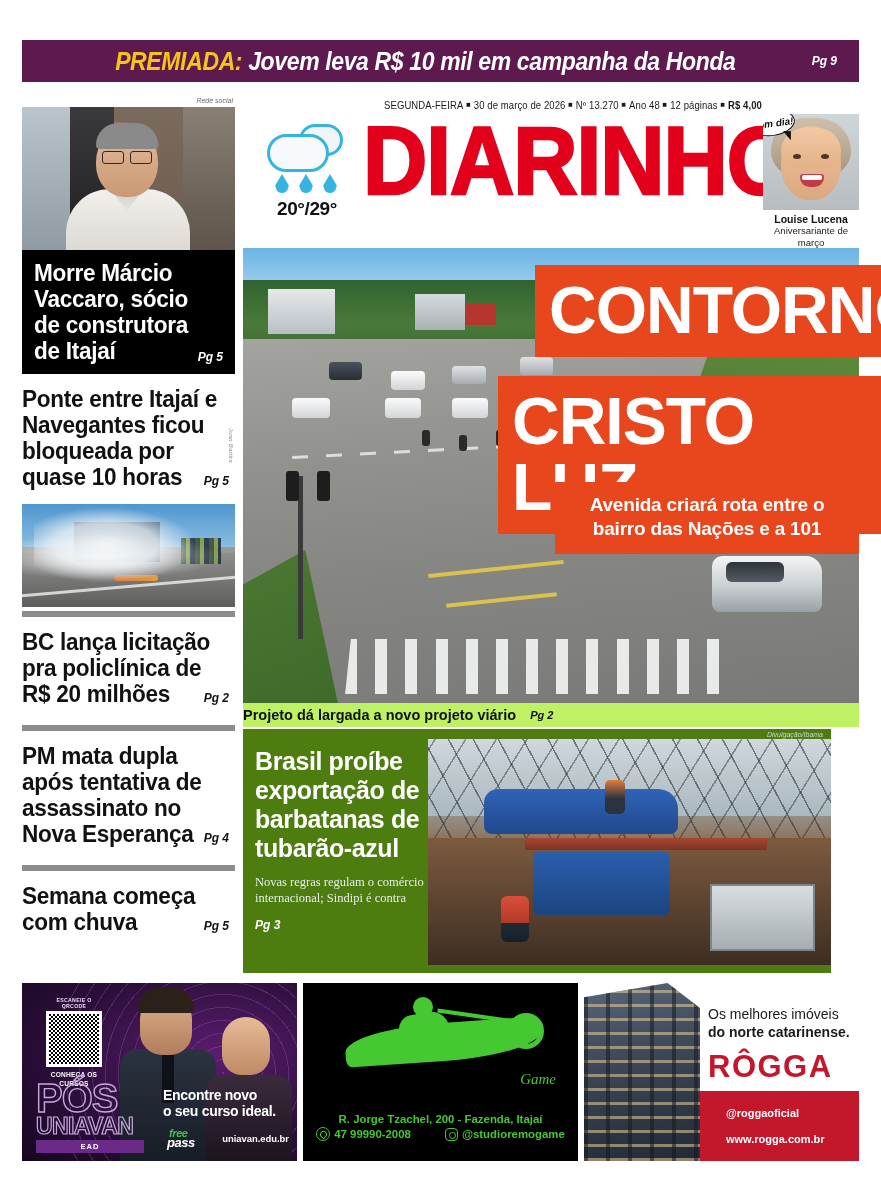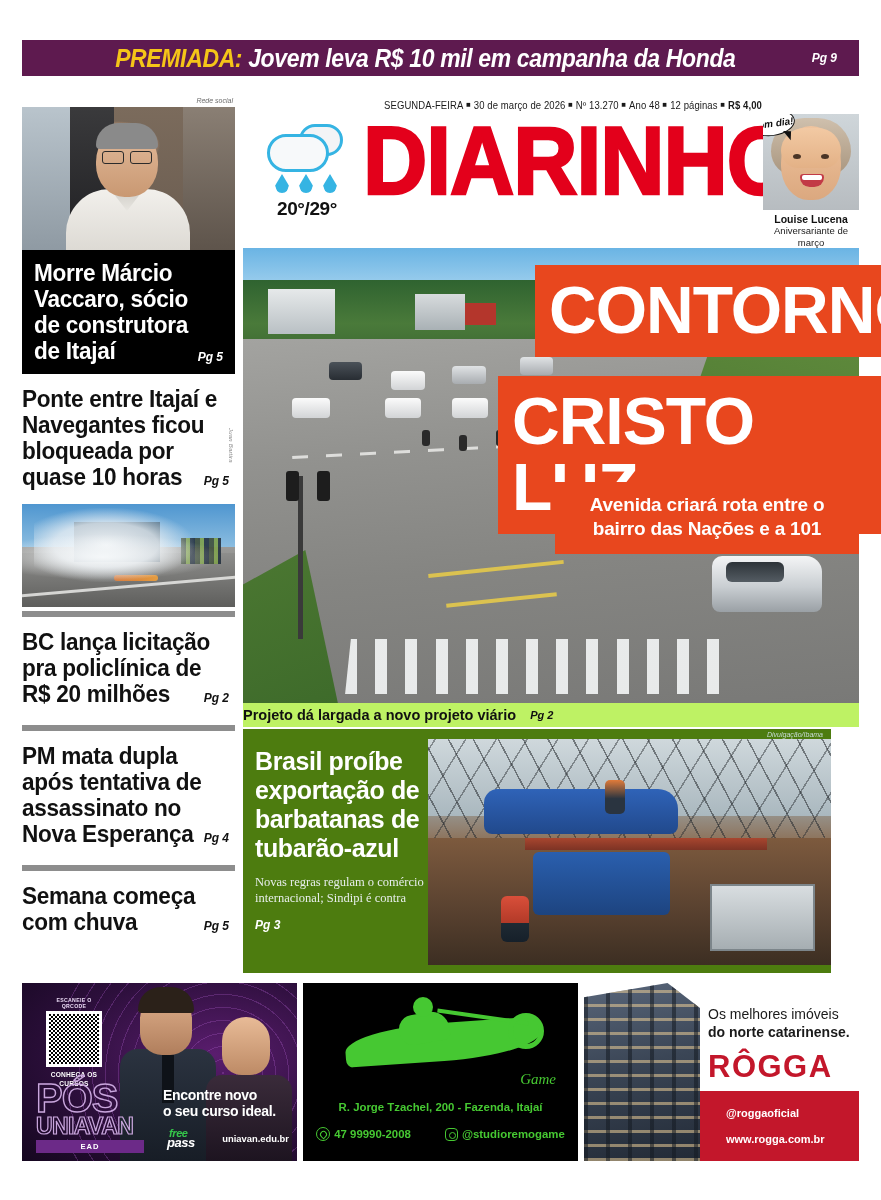--- a/index.html
+++ b/index.html
@@ -6,21 +6,21 @@
   html, body {
     width: 881px; height: 1200px;
     background: #ffffff;
     font-family: "Liberation Sans", sans-serif;
     overflow: hidden;
   }
   .page { position: relative; width: 881px; height: 1200px; background:#fff; }
 
   
   .topbanner {
-    position: absolute; left: 22px; top: 40px; width: 837px; height: 36px;
+    position: absolute; left: 22px; top: 40px; width: 837px; height: 42px;
     background: #5e1a4f;
     display: flex; align-items: center; padding-left: 17px;
   }
   .topbanner .tb-text {
     flex: 1; text-align: center;
     font-family: "Liberation Sans Narrow","Liberation Sans", sans-serif;
     font-size: 25px; font-weight: 700; font-style: italic; color: #ffffff;
     letter-spacing: -0.4px; white-space: nowrap;
     transform: scaleX(0.92);
   }
@@ -360,21 +360,21 @@
     background:#46c832; border-radius:14px 18px 6px 14px; transform: rotate(-10deg); }
   .sr-oar { position:absolute; left:104px; top:22px; width:92px; height:4px;
     background:#46c832; transform: rotate(8deg); }
   .sr-wheel { position:absolute; right:4px; top:20px; width:36px; height:36px;
     border:5px solid #46c832; border-radius:50%; }
   .sr-name { position:absolute; left:16px; top:58px; width:200px;
     font-family:"Liberation Serif", serif; font-style:italic; font-weight:700;
     font-size:34px; color:#46c832; letter-spacing:-0.5px; line-height:36px; }
   .sr-game { position:absolute; right:22px; top:88px; font-family:"Liberation Serif", serif;
     font-style:italic; font-size:15px; color:#46c832; }
-  .sr-addr { position:absolute; left:0; top:118px; width:275px; text-align:center;
+  .sr-addr { position:absolute; left:0; top:130px; width:275px; text-align:center;
     font-size:11.4px; font-weight:700; color:#46c832; }
   .sr-contact { position:absolute; left:0; top:144px; width:275px;
     display:flex; justify-content:center; gap:34px; align-items:center; }
   .sr-item { display:flex; align-items:center; gap:4px;
     font-size:11.4px; font-weight:700; color:#46c832; }
   .ic-wa { width:14px; height:14px; border:1.8px solid #46c832; border-radius:50%;
     position:relative; }
   .ic-wa::after{content:"";position:absolute;left:3px;top:3px;width:5px;height:5px;
     border:1.6px solid #46c832;border-radius:50% 50% 50% 0;transform:rotate(-45deg);}
   .ic-ig { width:13px; height:13px; border:1.8px solid #46c832; border-radius:4px;

